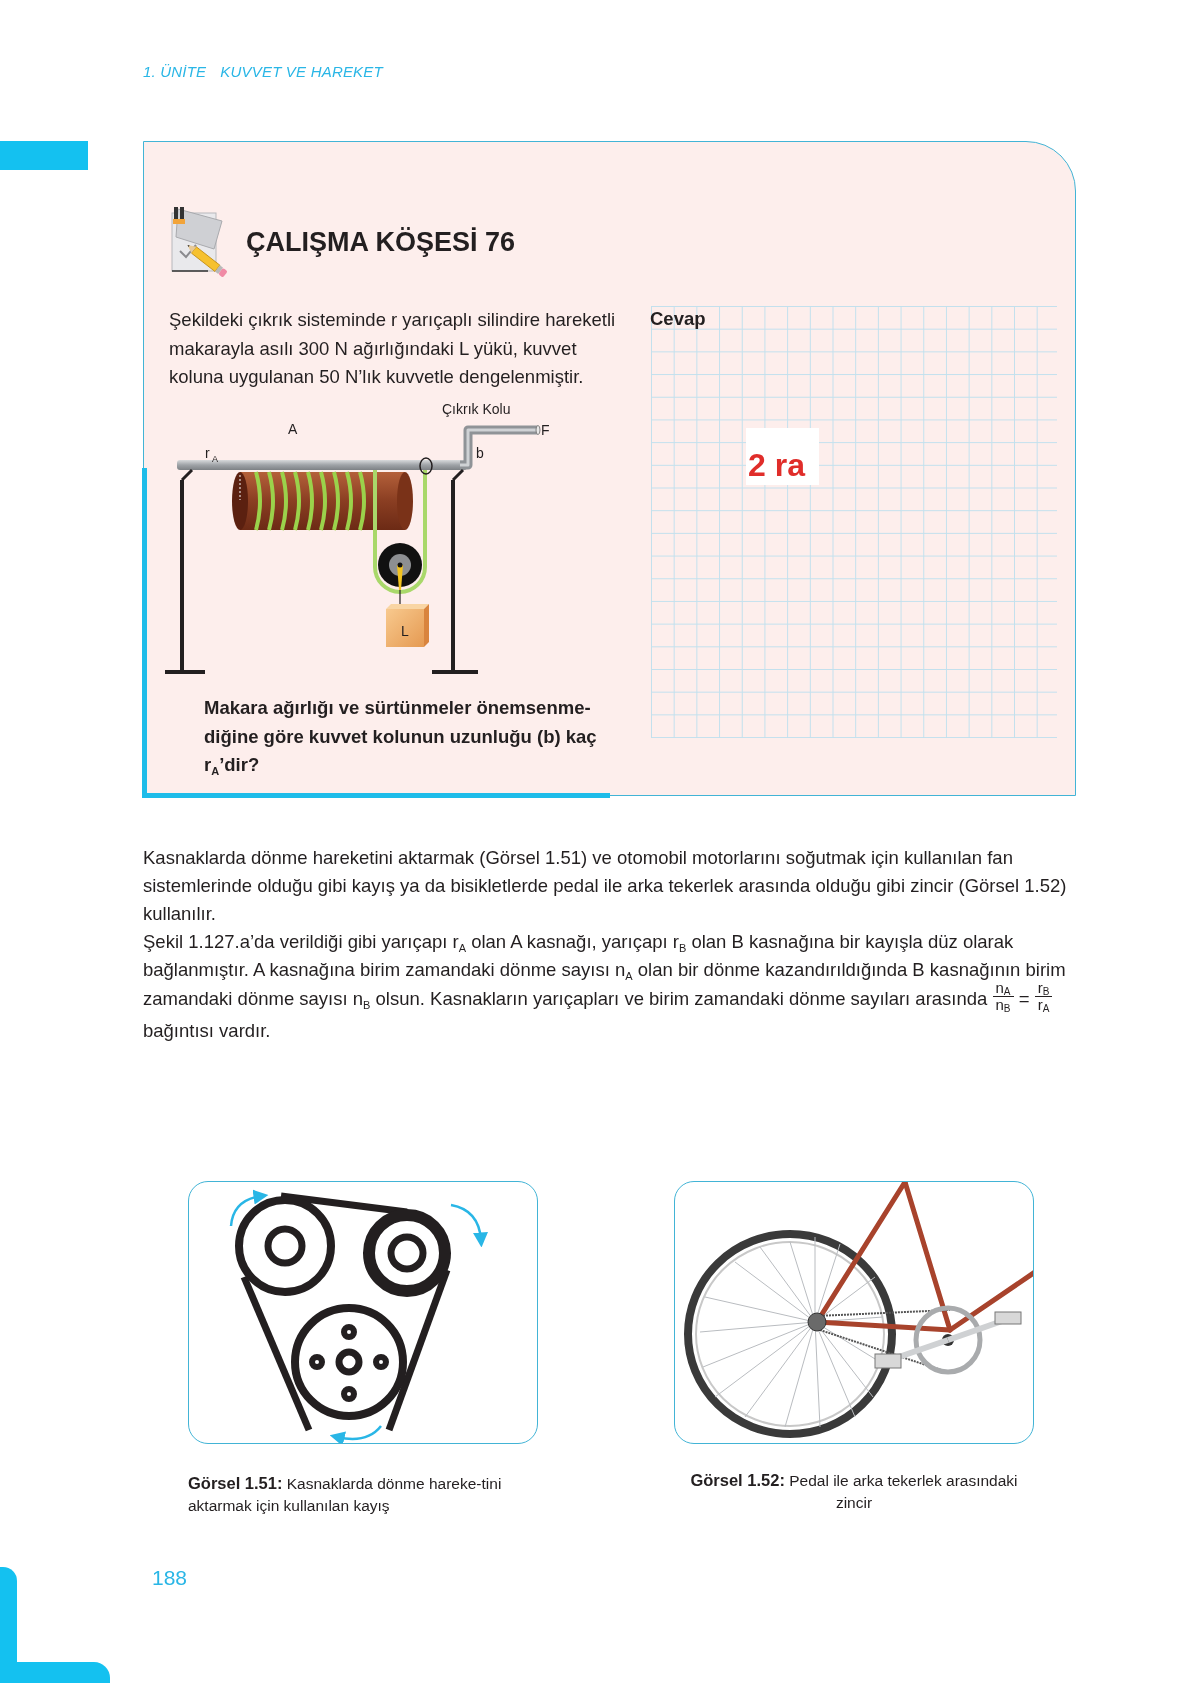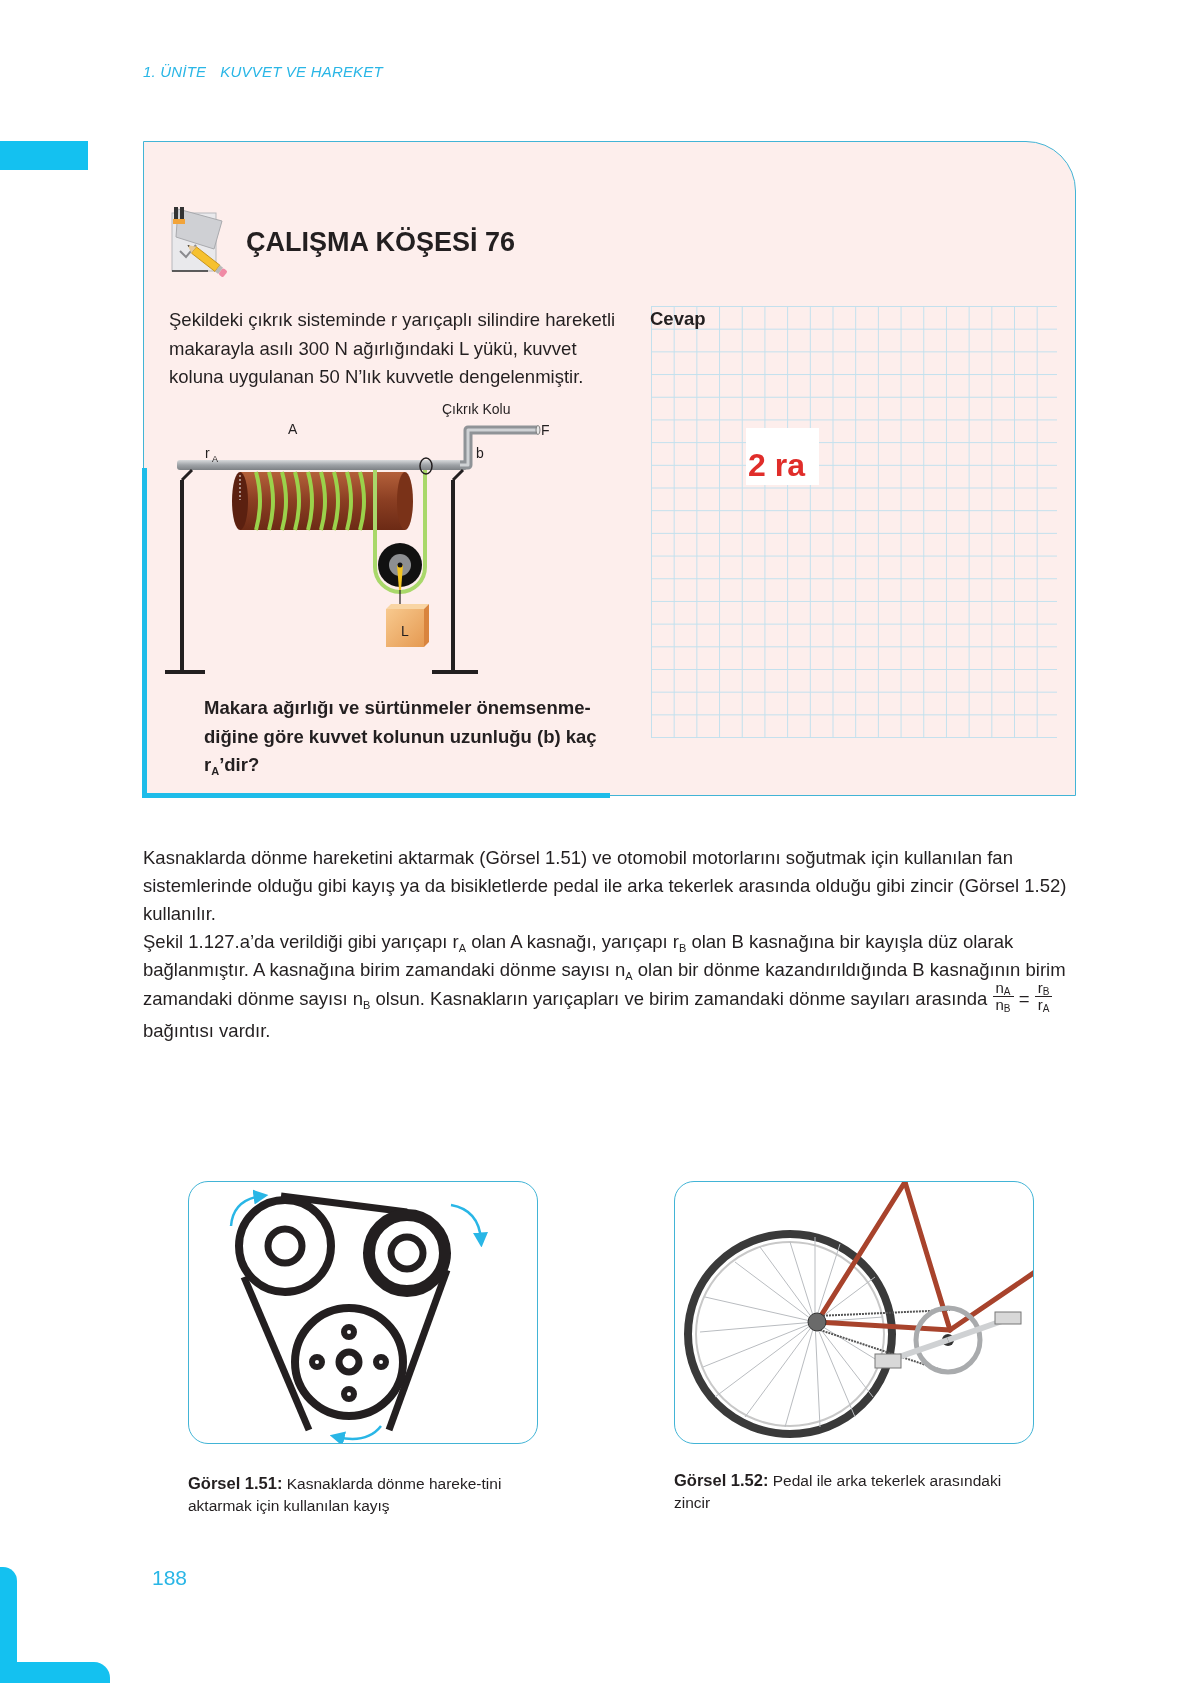--- a/index.html
+++ b/index.html
@@ -32,21 +32,21 @@
   .frac { display:inline-block; vertical-align:middle; text-align:center; font-size:15px; line-height:16px; margin:0 0; position:relative; top:-4px; }
   .frac .num { display:block; border-bottom:1px solid #231f20; padding:0 3px; }
   .frac .den { display:block; padding:0 3px; }
   .frac sub { font-size:10px; vertical-align:-2px; }
   .figure { position:absolute; background:#fff; border:1.3px solid #42b4d6; border-radius:20px; box-sizing:border-box; overflow:hidden; }
   .fig1 { left:188px; top:1181px; width:350px; height:263px; }
   .fig2 { left:674px; top:1181px; width:360px; height:263px; }
   .caption { position:absolute; font-size:15.5px; line-height:22px; color:#231f20; }
   .caption b { font-weight:bold; font-size:16.5px; }
   .cap1 { left:188px; top:1472px; width:330px; }
-  .cap2 { left:674px; top:1469px; width:360px; }
+  .cap2 { left:674px; top:1469px; width:360px;text-align:center; }
   .page-num { position:absolute; left:152px; top:1566px; font-size:21px; color:#29b6e6; }
   .corner-v { position:absolute; left:0; top:1567px; width:17px; height:116px; background:#14c1f0; border-top-right-radius:14px; }
   .corner-h { position:absolute; left:0; top:1662px; width:110px; height:21px; background:#14c1f0; border-top-right-radius:16px; }
 </style>
 </head>
 <body>
 
 <div class="header">
   <span>1. ÜNİTE</span><span class="sp"></span><span>KUVVET VE HAREKET</span>
 </div>

